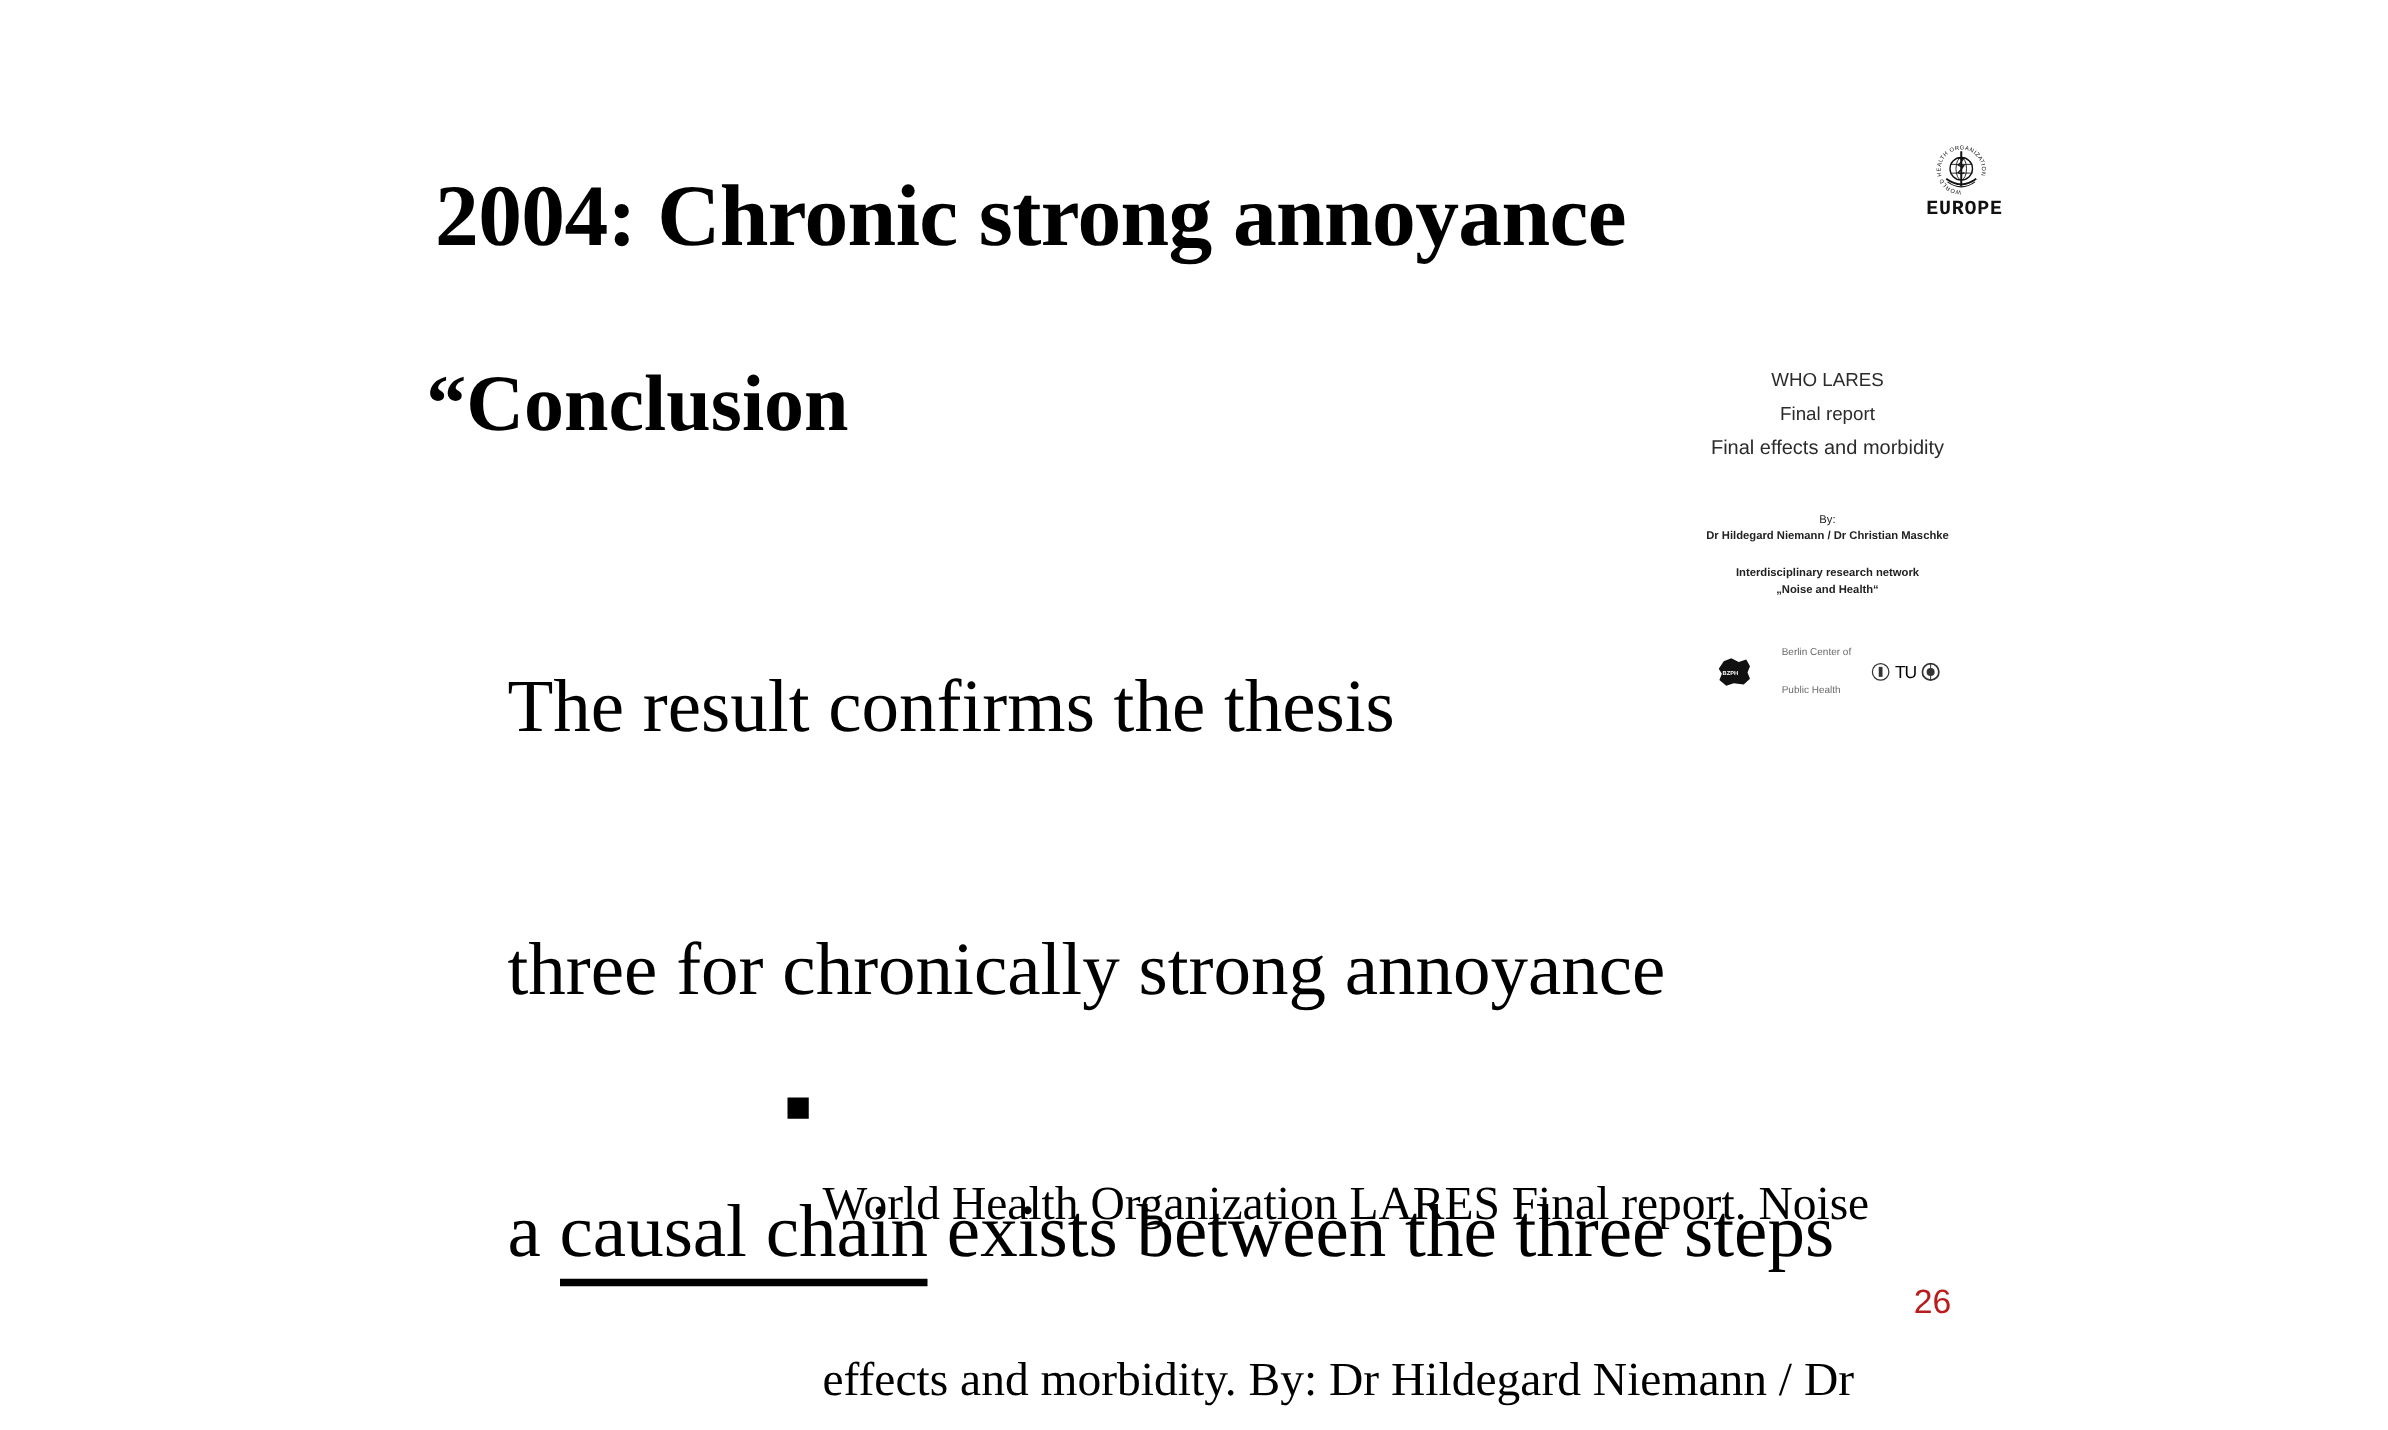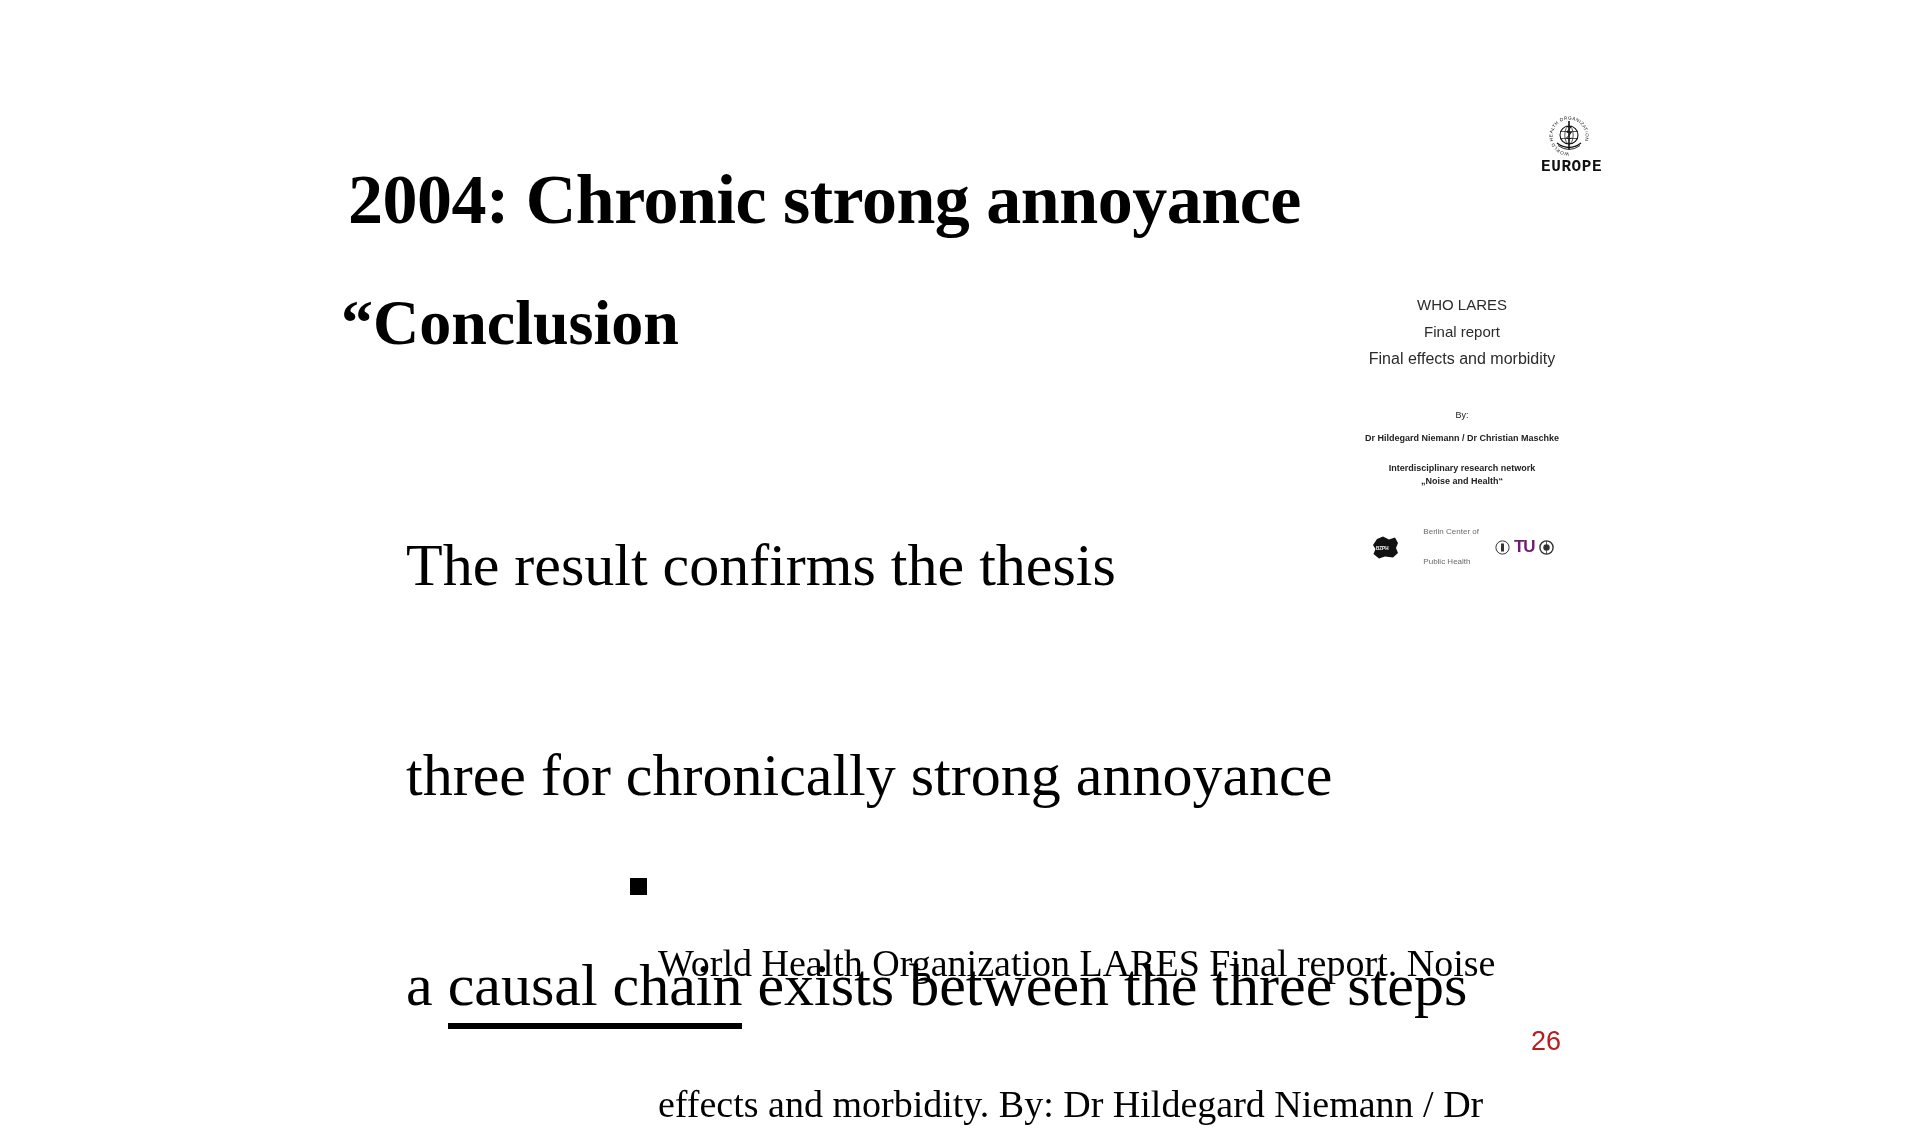--- a/index.html
+++ b/index.html
@@ -9,21 +9,21 @@
     width:1910px; height:1144px;
     background:#ffffff;
     overflow:hidden;
     font-family:"Liberation Serif", serif;
     color:#000;
   }
   .abs { position:absolute; }
 
   
   .slide-title {
-    left:348px; top:160px;
+    left:348px; top:134px;
     font-size:70px; font-weight:bold;
     white-space:pre; letter-spacing:-0.5px;
     color:#000;
   }
 
   
   .who-logo { left:1541px; top:116px; width:56px; text-align:center; }
   .who-logo svg { display:block; margin:0 auto; }
   .who-europe {
     font-family:Liberation Mono, monospace;
@@ -65,36 +65,36 @@
   
   .cover {
     left:1352px; top:290px; width:220px;
     font-family:"Liberation Sans", sans-serif;
     text-align:center; color:#2b2b2b;
   }
   .cover-t1 { font-size:15px; margin-top:6px;  white-space:pre; }
   .cover-t2 { font-size:15px; margin-top:10px; white-space:pre; }
   .cover-t3 { font-size:16px; margin-top:10px; white-space:pre; }
   .cover-by      { font-size:9px; font-weight:normal; margin-top:42px; color:#222; white-space:pre; }
-  .cover-authors { font-size:9px; font-weight:bold; margin-top:13px;  color:#222; white-space:pre; }
+  .cover-authors { font-size:9px; font-weight:bold; margin-top:3px;  color:#222; white-space:pre; }
   .cover-net1    { font-size:9px; font-weight:bold; margin-top:20px;  color:#222; white-space:pre; }
   .cover-net2    { font-size:9px; font-weight:bold; margin-top:3px;  color:#222; white-space:pre; }
   .cover-logos {
     margin-top:21px;
     display:flex; align-items:center; justify-content:center;
   }
   .berlin-center-text {
     font-size:8px; color:#6a6a6a; text-align:left;
     line-height:10px; margin-left:24px; white-space:pre;
   }
   .partner-logos { display:flex; align-items:center; margin-left:12px; }
   .partner-logos > * { margin-left:4px; }
   .tu-mark {
     font-family:"Liberation Sans", sans-serif;
-    font-size:17px; font-weight:bold; color:#701a75;
+    font-size:14px; font-weight:normal; color:#000000;
     letter-spacing:-1px; white-space:pre;
   }
 </style>
 </head>
 <body>
 
 <div class="slide">
 
   <div class="abs slide-title">2004: Chronic strong annoyance</div>
 

